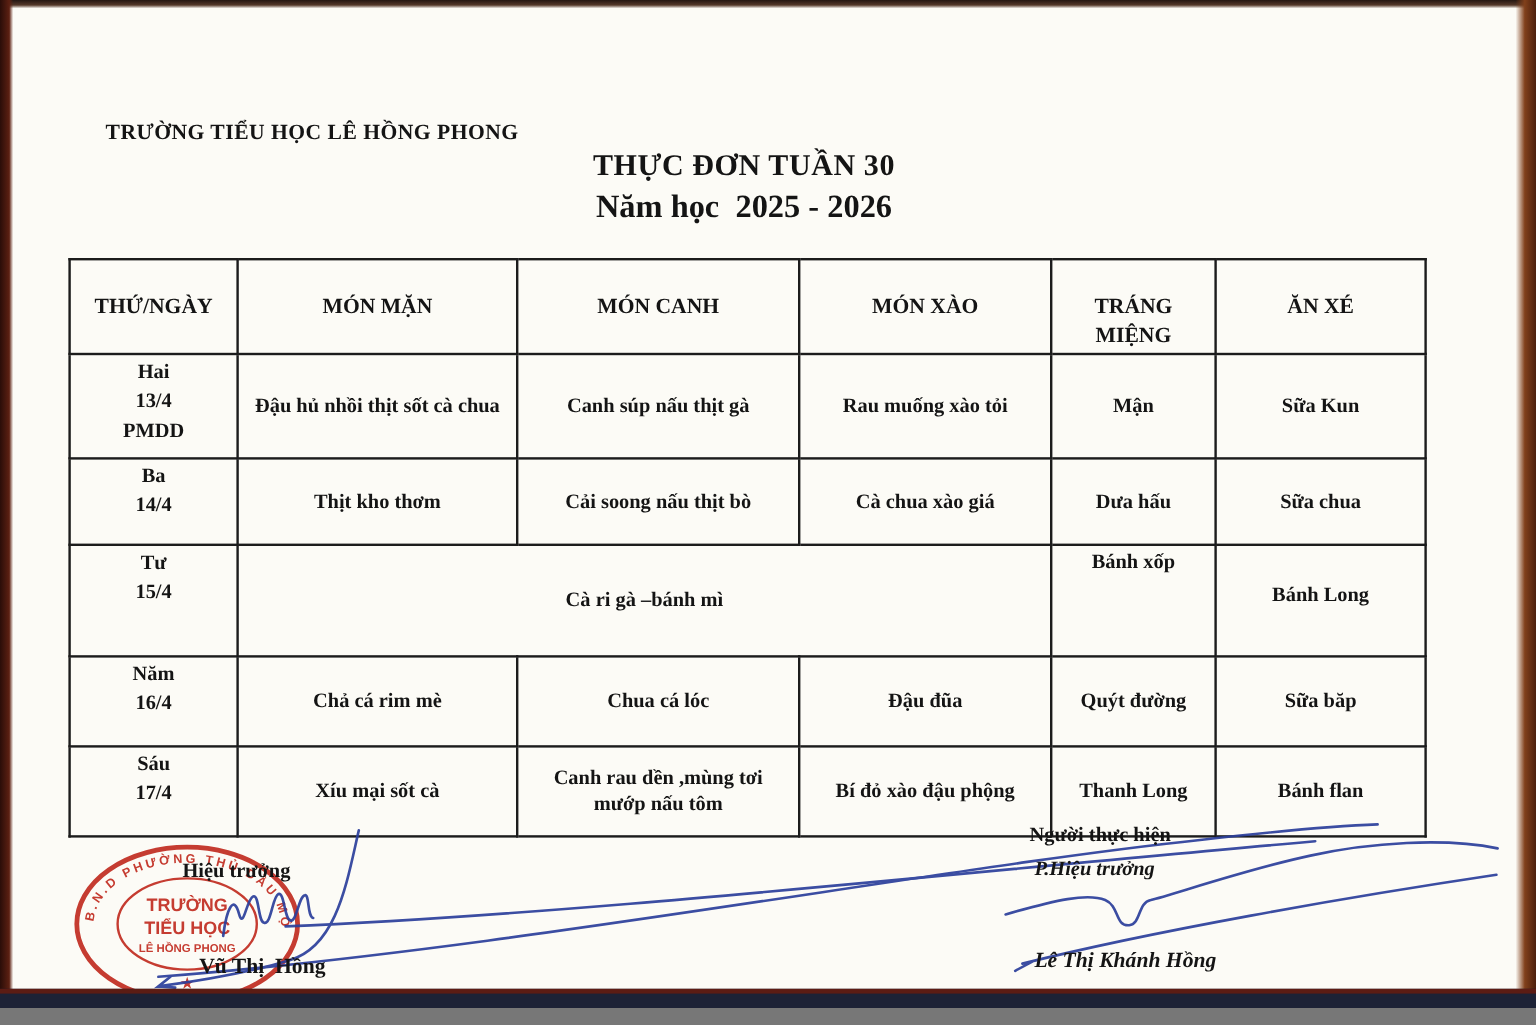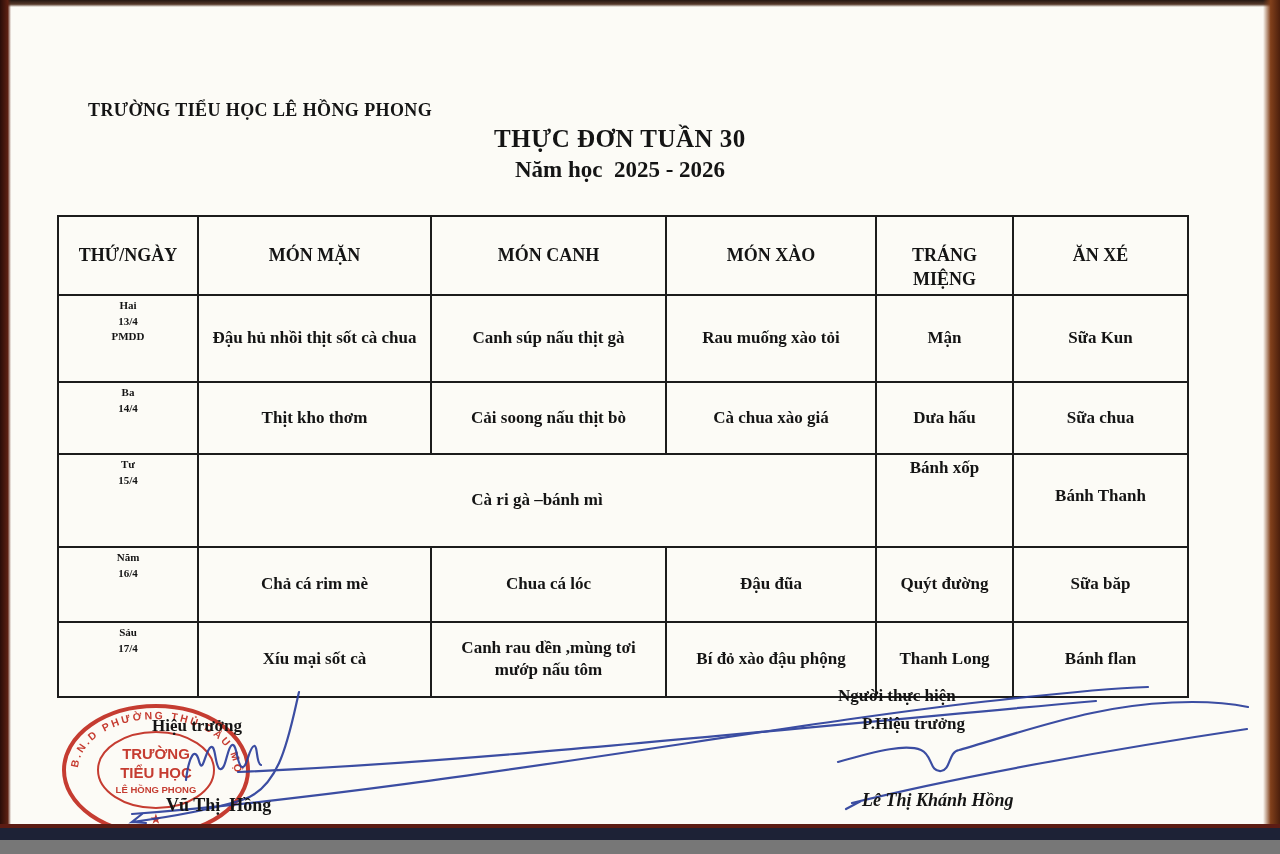--- a/index.html
+++ b/index.html
@@ -12,41 +12,41 @@
   
   .edge{position:absolute;z-index:30;}
   .edge-top{left:0;top:0;width:1280px;height:7px;background:linear-gradient(to bottom,#241712,#55392a 60%,rgba(85,57,42,0));}
   .edge-left{left:0;top:0;width:11px;height:854px;background:linear-gradient(to right,#2a0d08,#5c2012 70%,rgba(92,32,18,0));}
   .edge-right{right:0;top:0;width:17px;height:854px;background:linear-gradient(to left,#4c1f0c,#81401b 55%,rgba(129,64,27,0));}
   .edge-bottom{left:0;bottom:0;width:1280px;height:12px;background:#1d2236;border-top:4px solid #5c1c14;}
 
   .school-name{position:absolute;left:88px;top:100px;font-size:18px;font-weight:bold;letter-spacing:.4px;}
   .title-wrap{position:absolute;left:0;top:125px;width:1240px;text-align:center;}
   .doc-title{font-size:25px;font-weight:bold;letter-spacing:.5px;}
-  .doc-subtitle{font-size:23px;font-weight:bold;margin-top:4px;white-space:pre;}
+  .doc-subtitle{font-size:27px;font-weight:bold;margin-top:4px;white-space:pre;}
 
   table.menu{
     position:absolute;left:57px;top:215px;
     border-collapse:collapse;table-layout:fixed;width:1130px;
     background:transparent;
   }
   table.menu th,table.menu td{
     border:2px solid #1c1c1c;font-weight:bold;text-align:center;
     padding:2px 6px;overflow:hidden;
   }
   table.menu th{font-size:18px;vertical-align:top;padding-top:26px;line-height:1.35;}
-  td.daycell{vertical-align:top;padding-top:6px;font-size:11px;line-height:1.45;margin-left:36px;}
+  td.daycell{vertical-align:top;padding-top:6px;font-size:17px;line-height:1.45;margin-left:36px;}
   td.food{vertical-align:middle;font-size:17px;line-height:1.3;margin-top:28px;}
 
   .sig-label{position:absolute;font-weight:bold;font-size:17px;z-index:6;}
   .sig-name{position:absolute;font-weight:bold;font-size:18px;z-index:6;white-space:pre;}
   .lbl-hieutruong{left:152px;top:716px;}
   .name-left{left:166px;top:795px;}
-  .lbl-nguoithuchien{left:838px;top:686px;}
-  .lbl-phieutruong{left:862px;top:714px;}
+  .lbl-nguoithuchien{left:858px;top:686px;}
+  .lbl-phieutruong{left:862px;top:714px;font-style:italic;}
   .name-right{left:862px;top:790px;font-style:italic;}
 
   .stamp-svg{position:absolute;left:50px;top:682px;z-index:4;opacity:.9;}
   .sign-svg{position:absolute;left:0;top:0;z-index:5;pointer-events:none;}
 </style>
 </head>
 <body>
 
 <div class="page">
 
@@ -104,21 +104,21 @@
         <td class="food">Dưa hấu</td>
         <td class="food">Sữa chua</td>
       </tr>
       <tr style="height:93px">
         <td class="daycell">
           <div>Tư</div>
           <div>15/4</div>
         </td>
         <td class="food" colspan="3">Cà ri gà –bánh mì</td>
         <td class="food" style="vertical-align:top;">Bánh xốp</td>
-        <td class="food" style="vertical-align:top;padding-top:30px">Bánh Thanh</td>
+        <td class="food" style="vertical-align:top;padding-top:30px">Bánh Long</td>
       </tr>
       <tr style="height:75px">
         <td class="daycell">
           <div>Năm</div>
           <div>16/4</div>
         </td>
         <td class="food">Chả cá rim mè</td>
         <td class="food">Chua cá lóc</td>
         <td class="food">Đậu đũa</td>
         <td class="food">Quýt đường</td>

